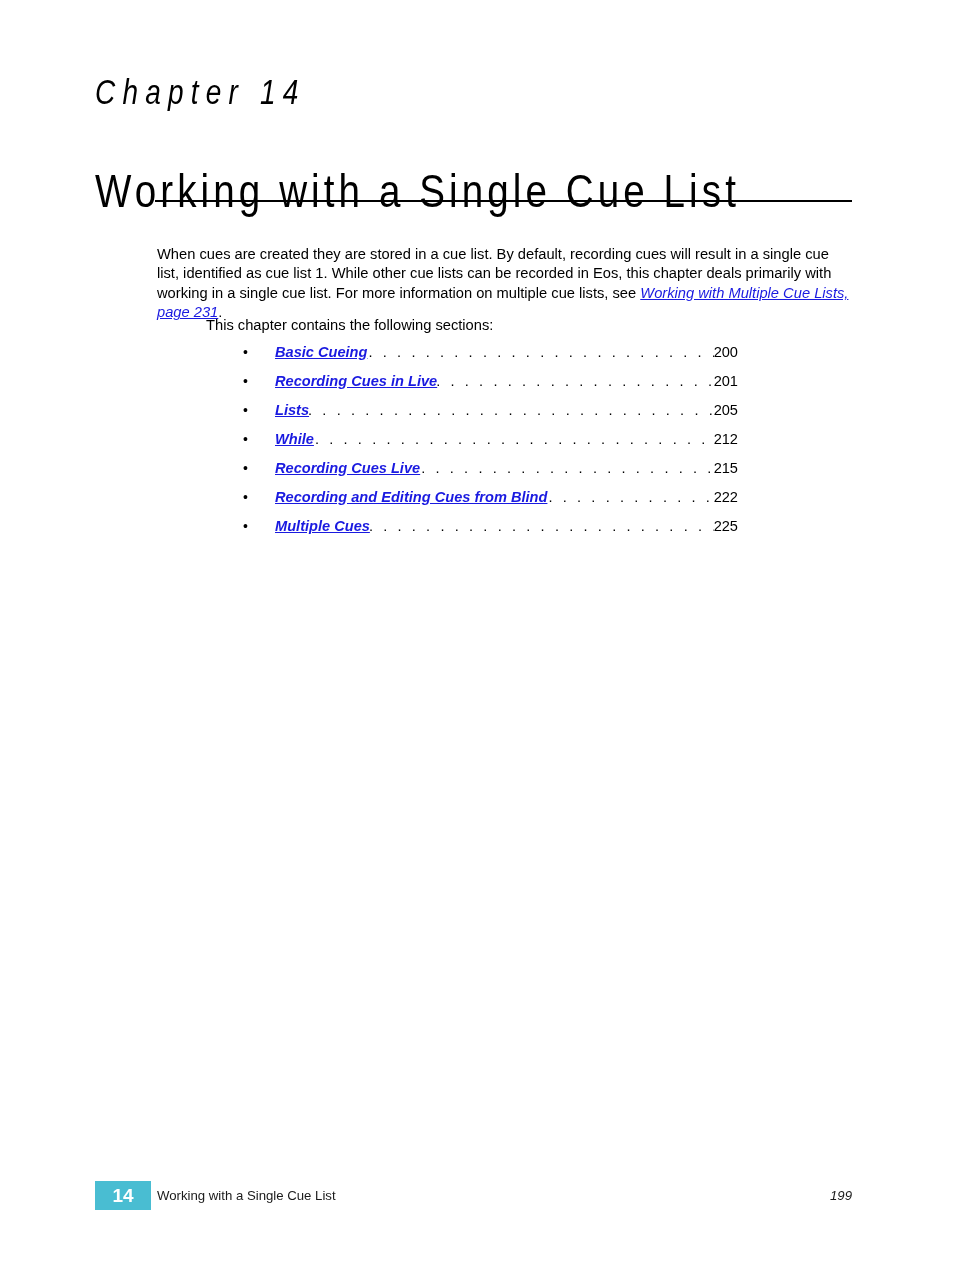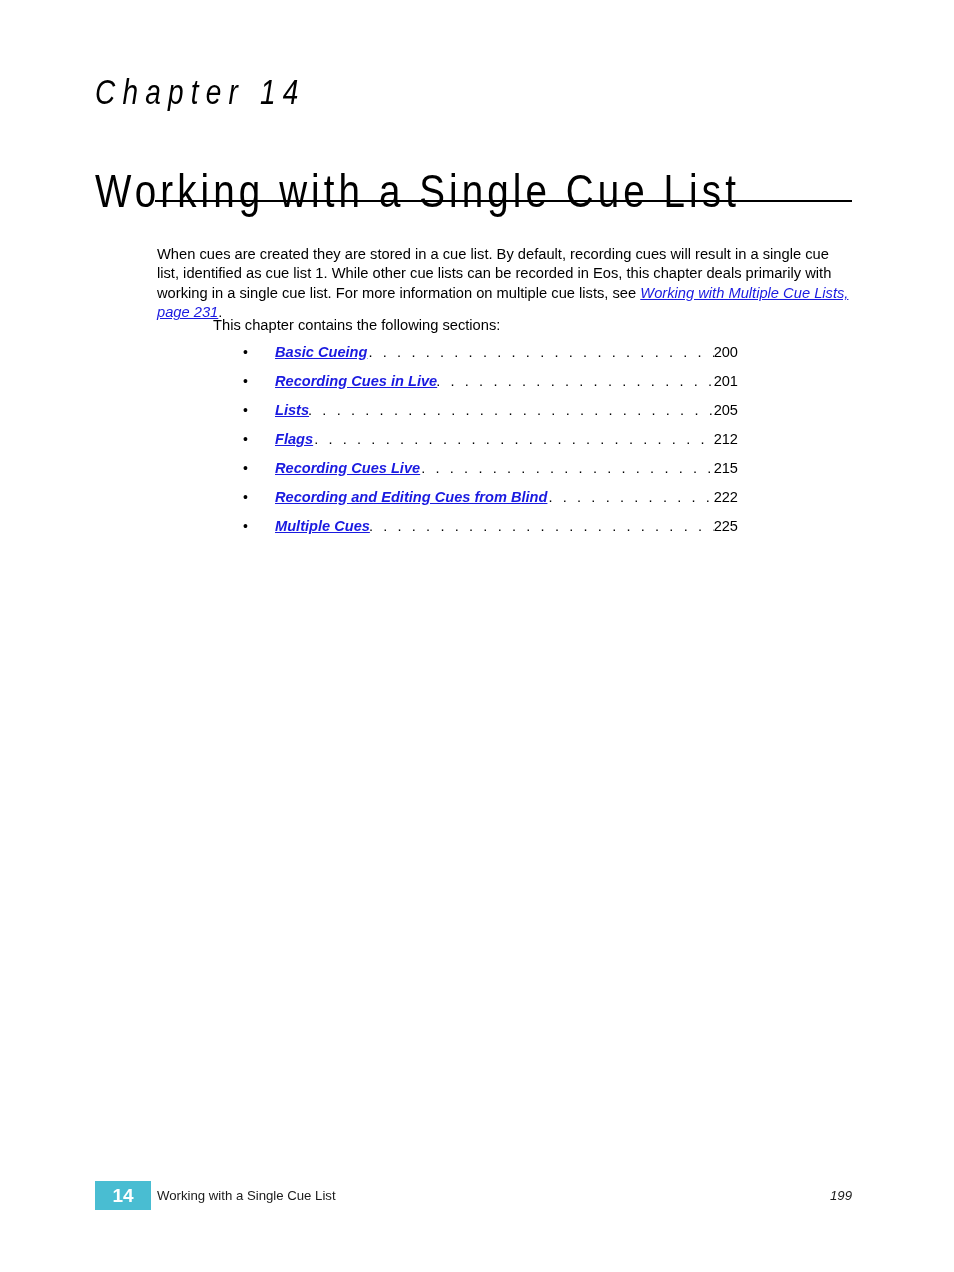--- a/index.html
+++ b/index.html
@@ -75,21 +75,21 @@
   }
 
   .xref {
     color: #1a1ae0;
     font-style: italic;
   }
 
   
   .leadin {
     position: absolute;
-    left: 213px;
+    left: 206px;
     top: 316px;
     font-size: 14.7px;
     line-height: 19.6px;
     color: #000000;
     white-space: nowrap;
   }
 
   
   .toc {
     position: absolute;
@@ -220,21 +220,21 @@
 
     <div class="toc-item tight">
       <span class="toc-bullet">•</span>
       <a class="toc-label" href="#">Lists</a>
       <span class="toc-dots">. . . . . . . . . . . . . . . . . . . . . . . . . . . . . . . . . . . . . . . . . . . .</span>
       <span class="toc-page">205</span>
     </div>
 
     <div class="toc-item">
       <span class="toc-bullet">•</span>
-      <a class="toc-label" href="#">Flags</a>
+      <a class="toc-label" href="#">While</a>
       <span class="toc-dots">. . . . . . . . . . . . . . . . . . . . . . . . . . . . . . . . . . . . . . . . . . . . .</span>
       <span class="toc-page">212</span>
     </div>
 
     <div class="toc-item">
       <span class="toc-bullet">•</span>
       <a class="toc-label" href="#">Recording Cues Live</a>
       <span class="toc-dots">. . . . . . . . . . . . . . . . . . . . . . . . . . . . . .</span>
       <span class="toc-page">215</span>
     </div>

